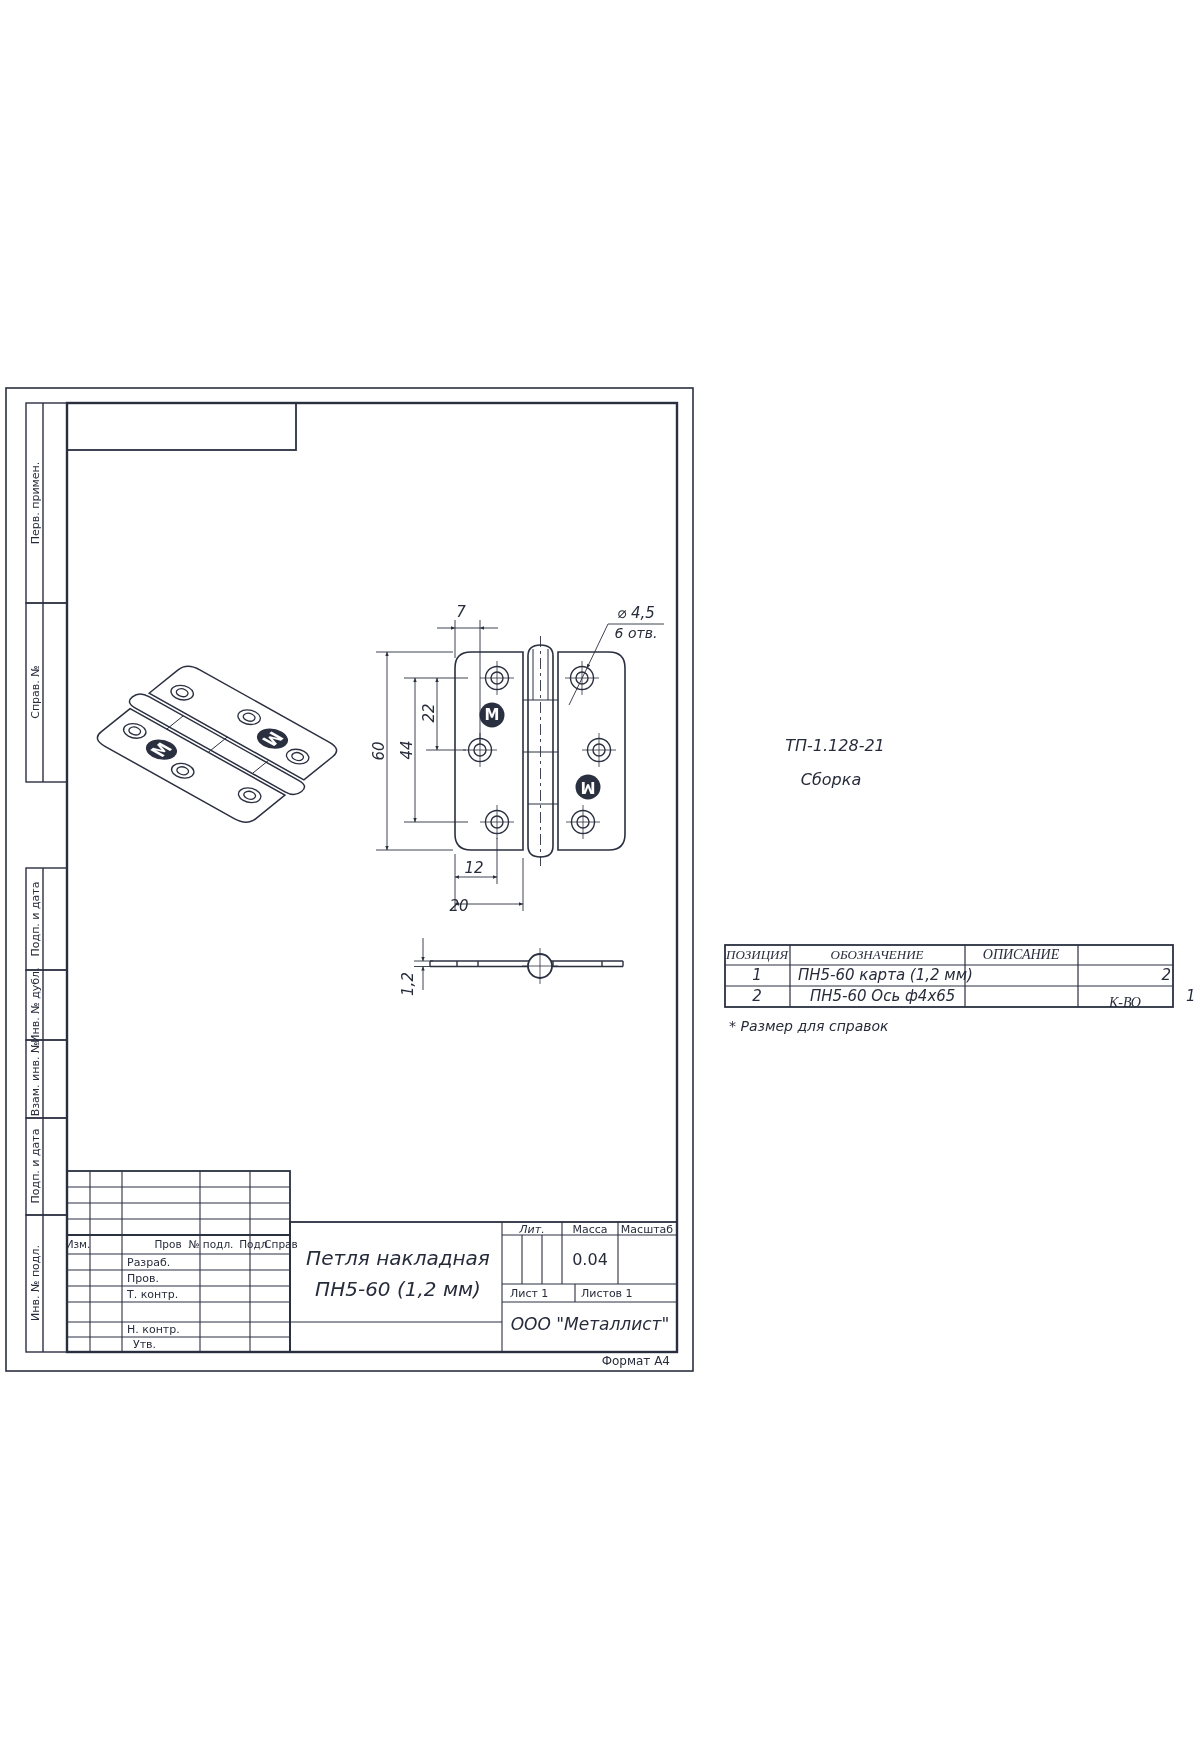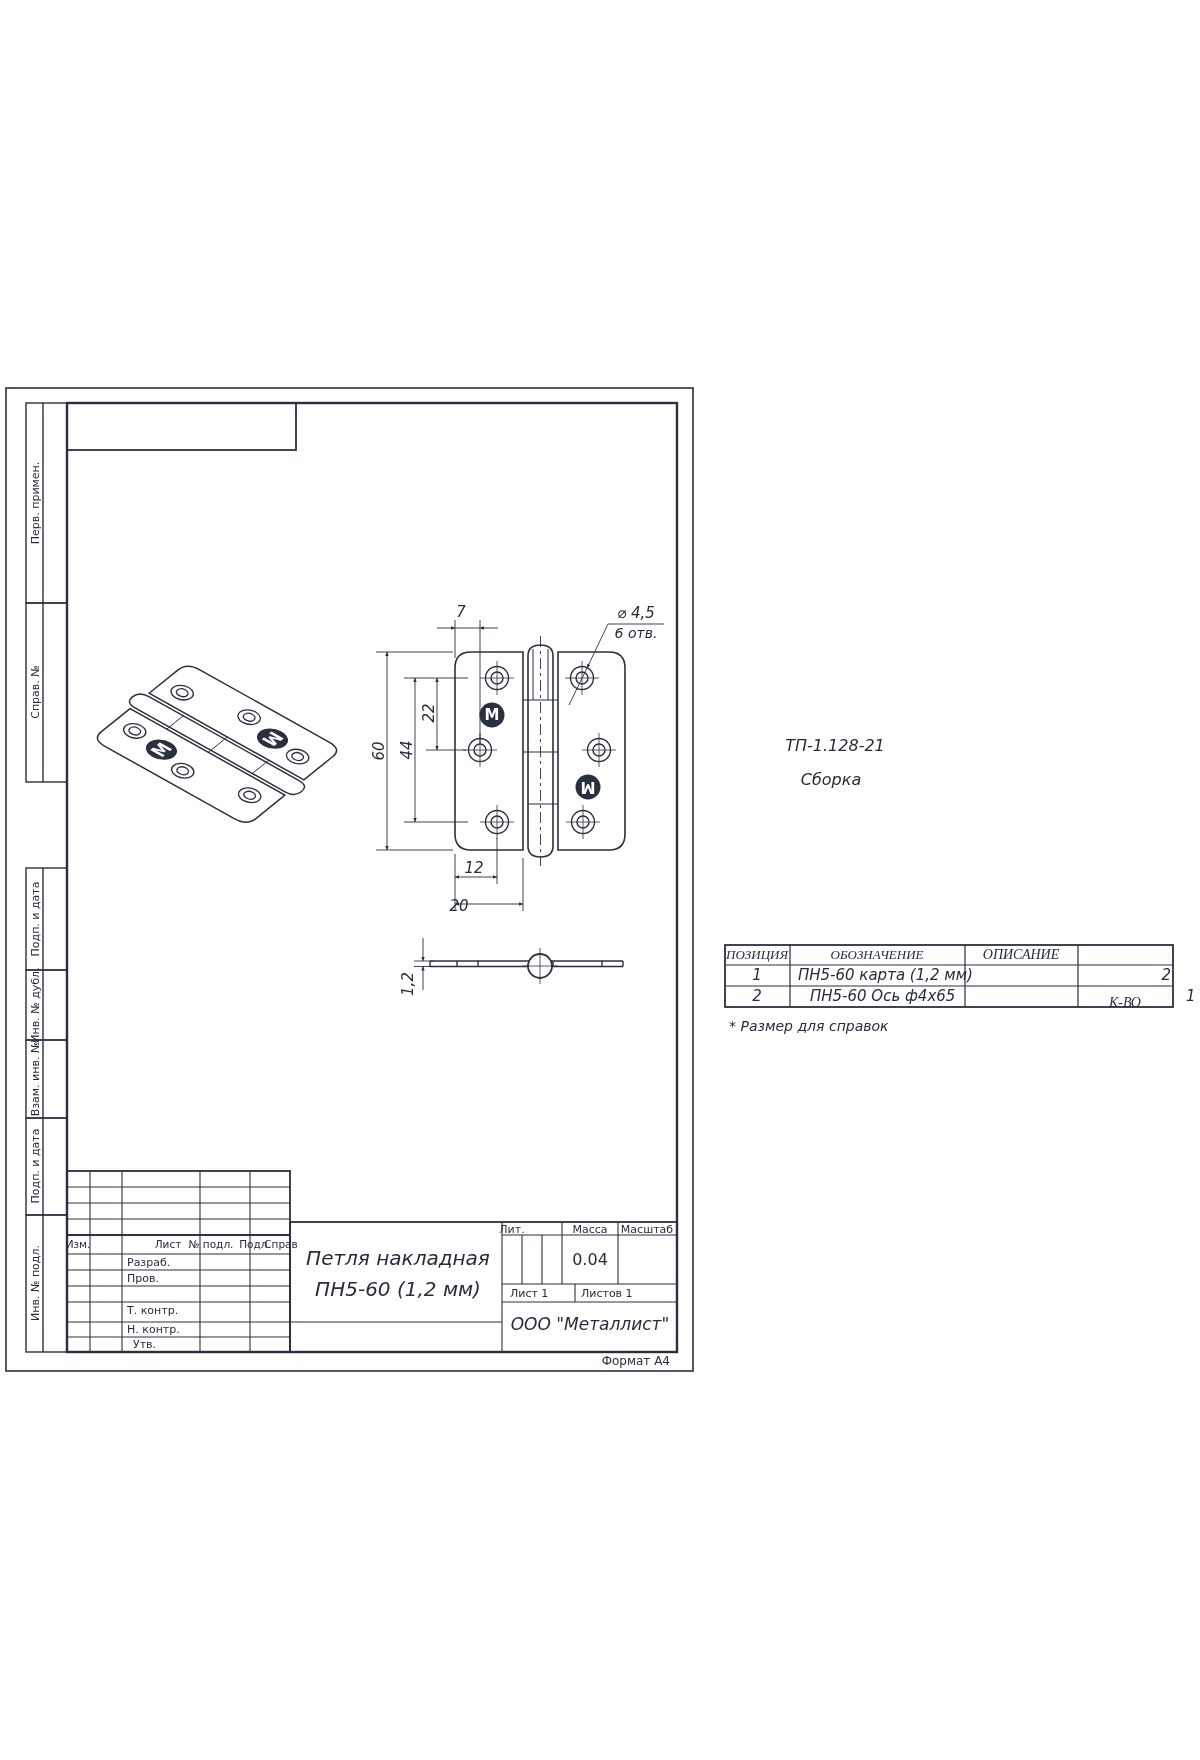--- a/index.html
+++ b/index.html
@@ -288,35 +288,35 @@
 <div class="t c draft f15" style="left:636px;top:613px;">⌀ 4,5</div>
 <div class="t c draft f14" style="left:636px;top:633px;">6 отв.</div>
 <div class="t rot draft f15" style="left:379px;top:751px;">60</div>
 <div class="t rot draft f15" style="left:407px;top:750px;">44</div>
 <div class="t rot draft f15" style="left:429px;top:713px;">22</div>
 <div class="t c draft f15" style="left:474px;top:868px;">12</div>
 <div class="t c draft f15" style="left:459px;top:895px;margin-top:11px;">20</div>
 <div class="t rot draft f15" style="left:408px;top:984px;">1,2</div>
 
 <div class="t c f10" style="left:78px;top:1244px;">Изм.</div>
-<div class="t c f10" style="left:168px;top:1244px;">Лист</div>
+<div class="t c f10" style="left:168px;top:1244px;">Пров</div>
 <div class="t c f10" style="left:211px;top:1244px;">№ подл.</div>
 <div class="t c f10" style="left:255px;top:1244px;">Подл.</div>
 <div class="t c f10" style="left:281px;top:1244px;">Справ</div>
 
 <div class="t l f11" style="left:127px;top:1262px;">Разраб.</div>
 <div class="t l f11" style="left:127px;top:1278px;">Пров.</div>
-<div class="t l f11" style="left:127px;top:1294px;margin-top:16px;">Т. контр.</div>
+<div class="t l f11" style="left:127px;top:1294px;">Т. контр.</div>
 <div class="t l f11" style="left:127px;top:1329px;">Н. контр.</div>
 <div class="t l f11" style="left:133px;top:1344px;">Утв.</div>
 
 <div class="t c draft f20" style="left:398px;top:1258px;text-align:center;">Петля накладная</div>
 <div class="t c draft f20" style="left:398px;top:1289px;">ПН5-60 (1,2 мм)</div>
 
-<div class="t c f11" style="left:512px;top:1229px;">Лит.</div>
+<div class="t c f11" style="left:532px;top:1229px;font-style:italic;">Лит.</div>
 <div class="t c f11" style="left:590px;top:1229px;">Масса</div>
 <div class="t c f11" style="left:647px;top:1229px;">Масштаб</div>
 <div class="t c f16" style="left:590px;top:1259px;">0.04</div>
 <div class="t l f11" style="left:510px;top:1293px;">Лист 1</div>
 <div class="t l f11" style="left:581px;top:1293px;">Листов 1</div>
 <div class="t c draft f17" style="left:590px;top:1324px;">ООО "Металлист"</div>
 
 <div class="t r f12" style="left:670px;top:1361px;">Формат А4</div>
 
 </div>

